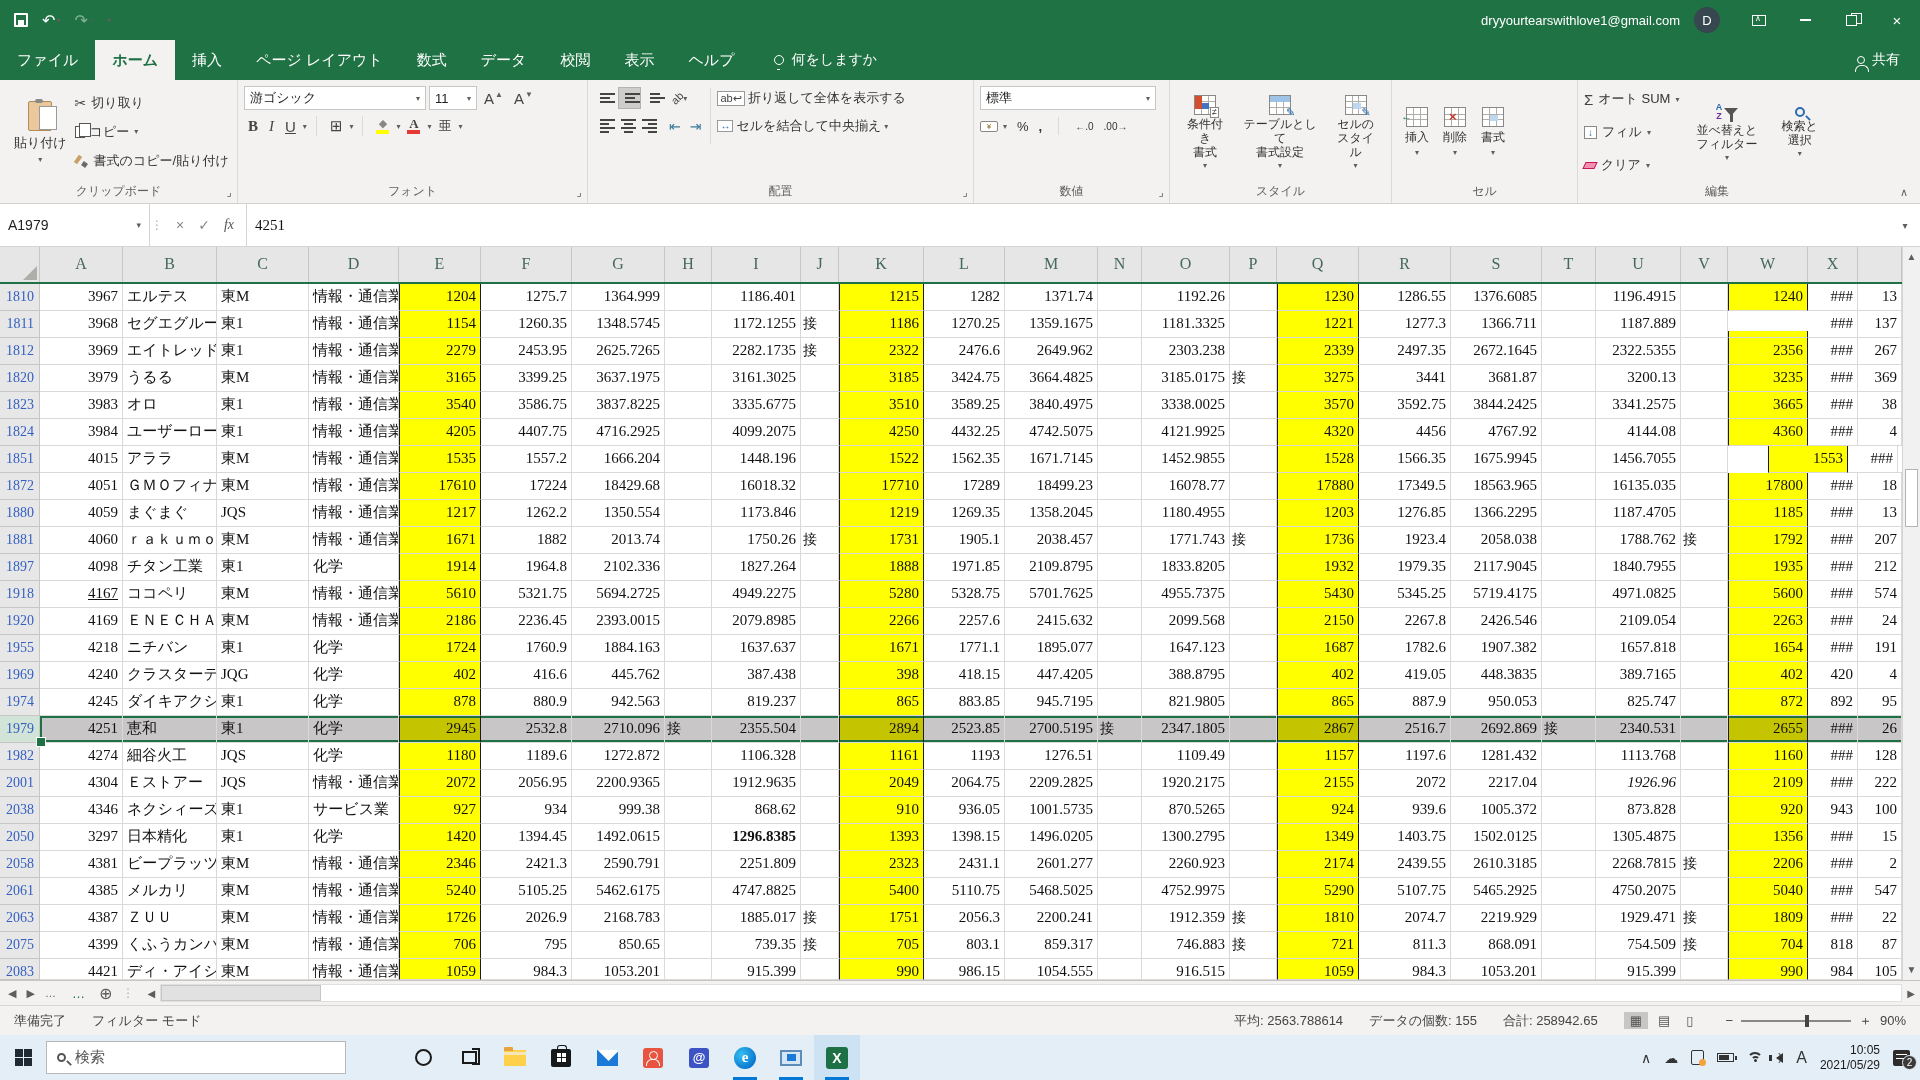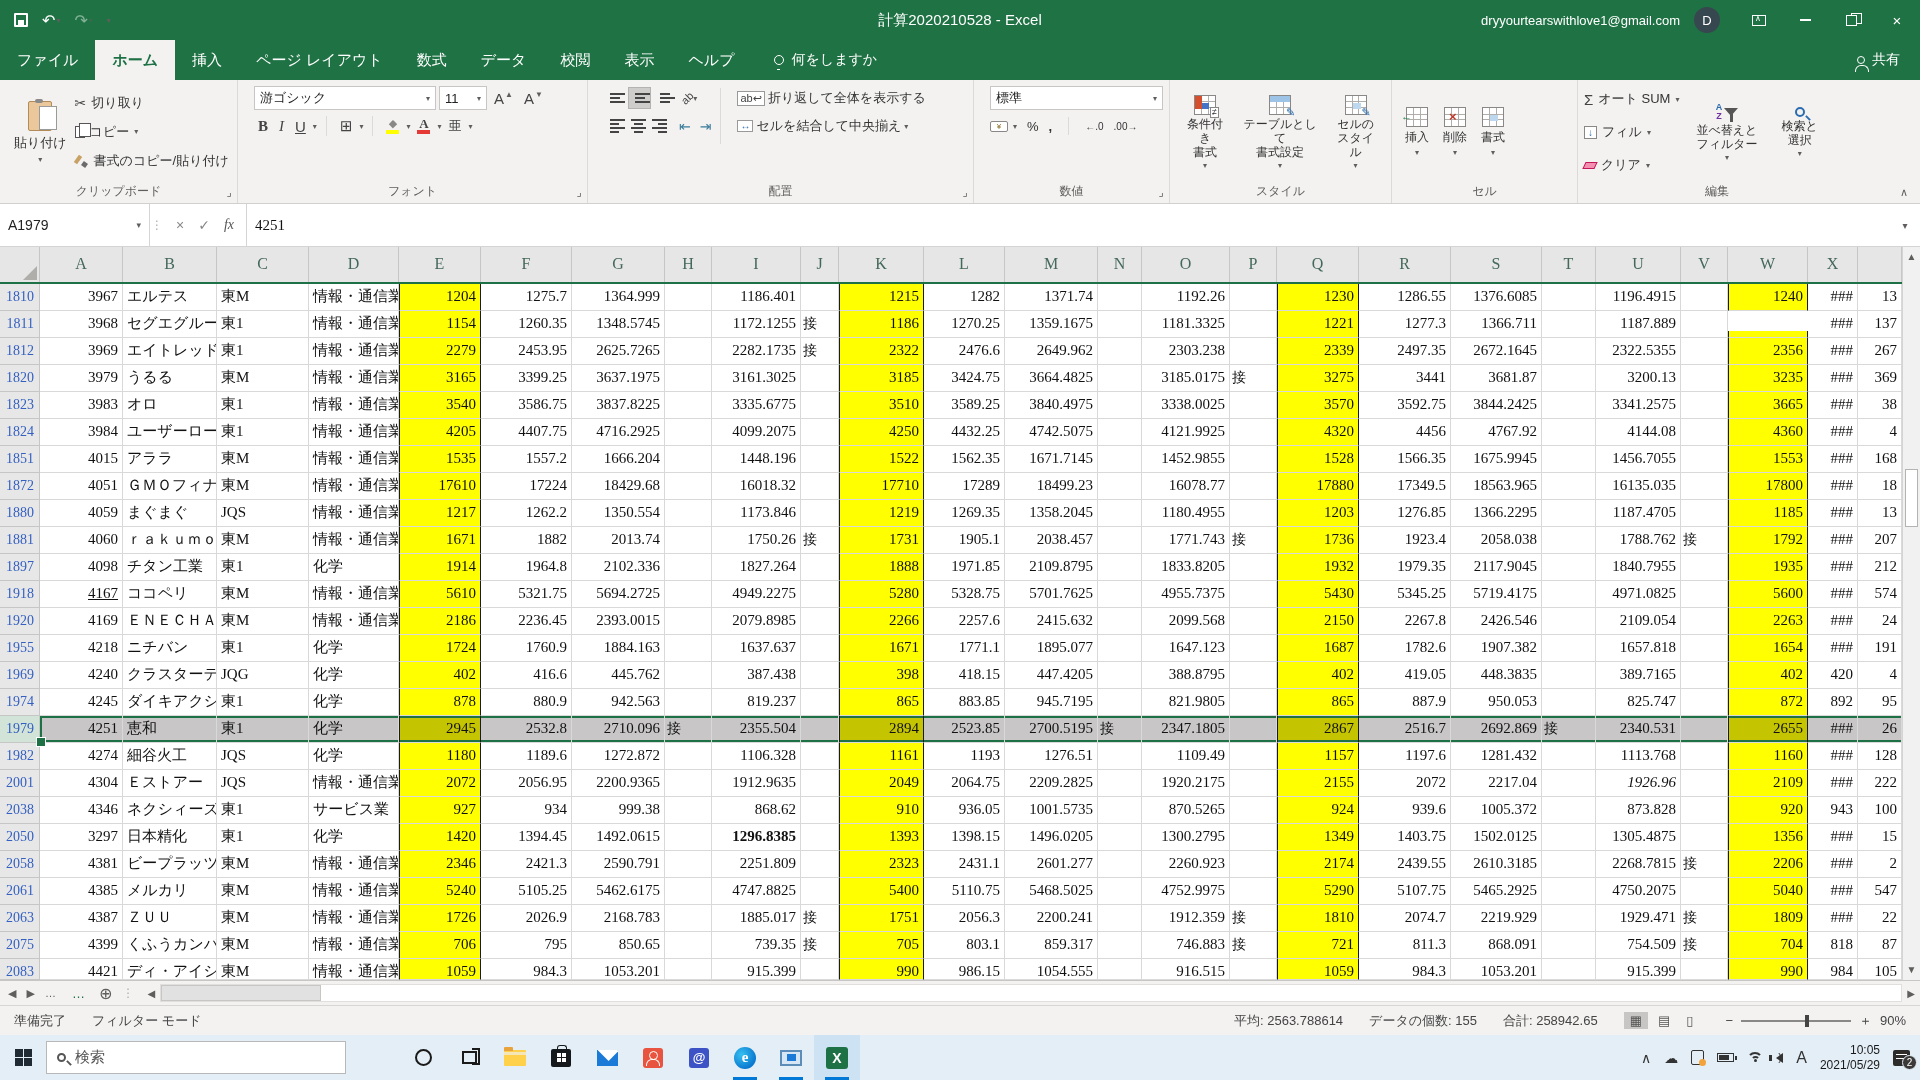--- a/index.html
+++ b/index.html
@@ -57,21 +57,21 @@
   .smbtn { display:flex; align-items:center; gap:5px; font-size:13px; height:24px; white-space:nowrap; }
   .ic { font-size:14px; color:#444; }
   .i-clipboard { width:24px; height:30px; background:#EBC89B; border:1px solid #B48A56; border-radius:2px; position:relative; }
   .i-clipboard::before { content:''; position:absolute; right:-6px; top:4px; width:16px; height:22px; background:#fff; border:1px solid #9a9a9a; }
   .i-clipboard::after { content:''; position:absolute; left:6px; top:-3px; width:8px; height:4px; background:#8a8a8a; border-radius:2px; }
   .i-copy { width:10px; height:12px; border:1px solid #555; background:#fff; position:relative; }
   .i-copy::after { content:''; position:absolute; left:3px; top:-4px; width:10px; height:12px; border:1px solid #555; background:#fff; }
   .i-brush { width:14px; height:14px; position:relative; }
   .i-brush::before { content:''; position:absolute; left:1px; top:1px; width:4px; height:9px; background:#C8A165; transform:rotate(35deg); }
   .i-brush::after { content:''; position:absolute; left:7px; top:8px; width:5px; height:5px; background:#6B6B6B; transform:rotate(35deg); }
-  .frow { display:flex; align-items:center; gap:3px; height:28px;margin-left:10px; }
+  .frow { display:flex; align-items:center; gap:3px; height:28px; }
   .combo { background:#fff; border:1px solid #C8C6C4; height:24px; display:flex; align-items:center;
     padding:0 5px; font-size:13px; color:#222; }
   .combo .arr { margin-left:auto; font-size:8px; color:#605E5C; padding-left:5px; }
   .fbtn { display:flex; align-items:flex-end; gap:1px; padding:2px 4px; font-size:15px; color:#444; }
   .fbtn .tiny { margin-bottom:2px; }
   .bold { font-weight:bold; font-family:"Liberation Serif",serif; }
   .ital { font-style:italic; font-family:"Liberation Serif",serif; }
   .und { text-decoration:underline; }
   .colorbar { display:flex; flex-direction:column; align-items:center; line-height:11px; }
   .colorbar .bar { width:13px; height:4px; margin-top:1px; }
@@ -262,21 +262,20 @@
 
   <div class="titlebar">
     <div class="qat">
       <span class="i-save"></span>
       <span class="qbtn">↶<span class="tiny">▾</span></span>
       <span class="qbtn dim">↷<span class="tiny">▾</span></span>
       <span class="qbtn">
           <span class="tiny">▾</span>
         </span>
     </div>
-    <div class="tb-title">計算2020210528 -  Excel</div>
     <div class="tb-right">
       <span class="tb-email">dryyourtearswithlove1@gmail.com</span>
       <span class="avatar">D</span>
       <span class="winbtn">
           <span class="i-ribopt"></span>
         </span>
       <span class="winbtn">
           <span class="i-min"></span>
         </span>
       <span class="winbtn">
@@ -814,21 +813,21 @@
         <div class="gcell num" style="width: 93px; min-width: 93px;">1671.7145</div>
         <div class="gcell mk" style="width: 44px; min-width: 44px;"></div>
         <div class="gcell num" style="width: 88px; min-width: 88px;">1452.9855</div>
         <div class="gcell mk" style="width: 47px; min-width: 47px;"></div>
         <div class="gcell num cy" style="width: 82px; min-width: 82px;">1528</div>
         <div class="gcell num" style="width: 92px; min-width: 92px;">1566.35</div>
         <div class="gcell num" style="width: 91px; min-width: 91px;">1675.9945</div>
         <div class="gcell mk" style="width: 54px; min-width: 54px;"></div>
         <div class="gcell num" style="width: 85px; min-width: 85px;">1456.7055</div>
         <div class="gcell mk" style="width: 47px; min-width: 47px;"></div>
-        <div class="gcell num cy" style="width: 80px; min-width: 80px;">1553</div>
+        <div class="gcell num cy" style="width: 80px; min-width: 80px; margin-left: 40px;">1553</div>
         <div class="gcell num" style="width: 50px; min-width: 50px;">###</div>
         <div class="gcell num" style="width: 44px; min-width: 44px;">168</div>
       </div>
       <div class="grow">
         <div class="grhead">1872</div>
         <div class="gcell num" style="width: 83px; min-width: 83px;">4051</div>
         <div class="gcell txt" style="width: 94px; min-width: 94px;">ＧＭＯフィナ</div>
         <div class="gcell txt" style="width: 92px; min-width: 92px;">東M</div>
         <div class="gcell txt" style="width: 90px; min-width: 90px;">情報・通信業</div>
         <div class="gcell num cy" style="width: 82px; min-width: 82px;">17610</div>

